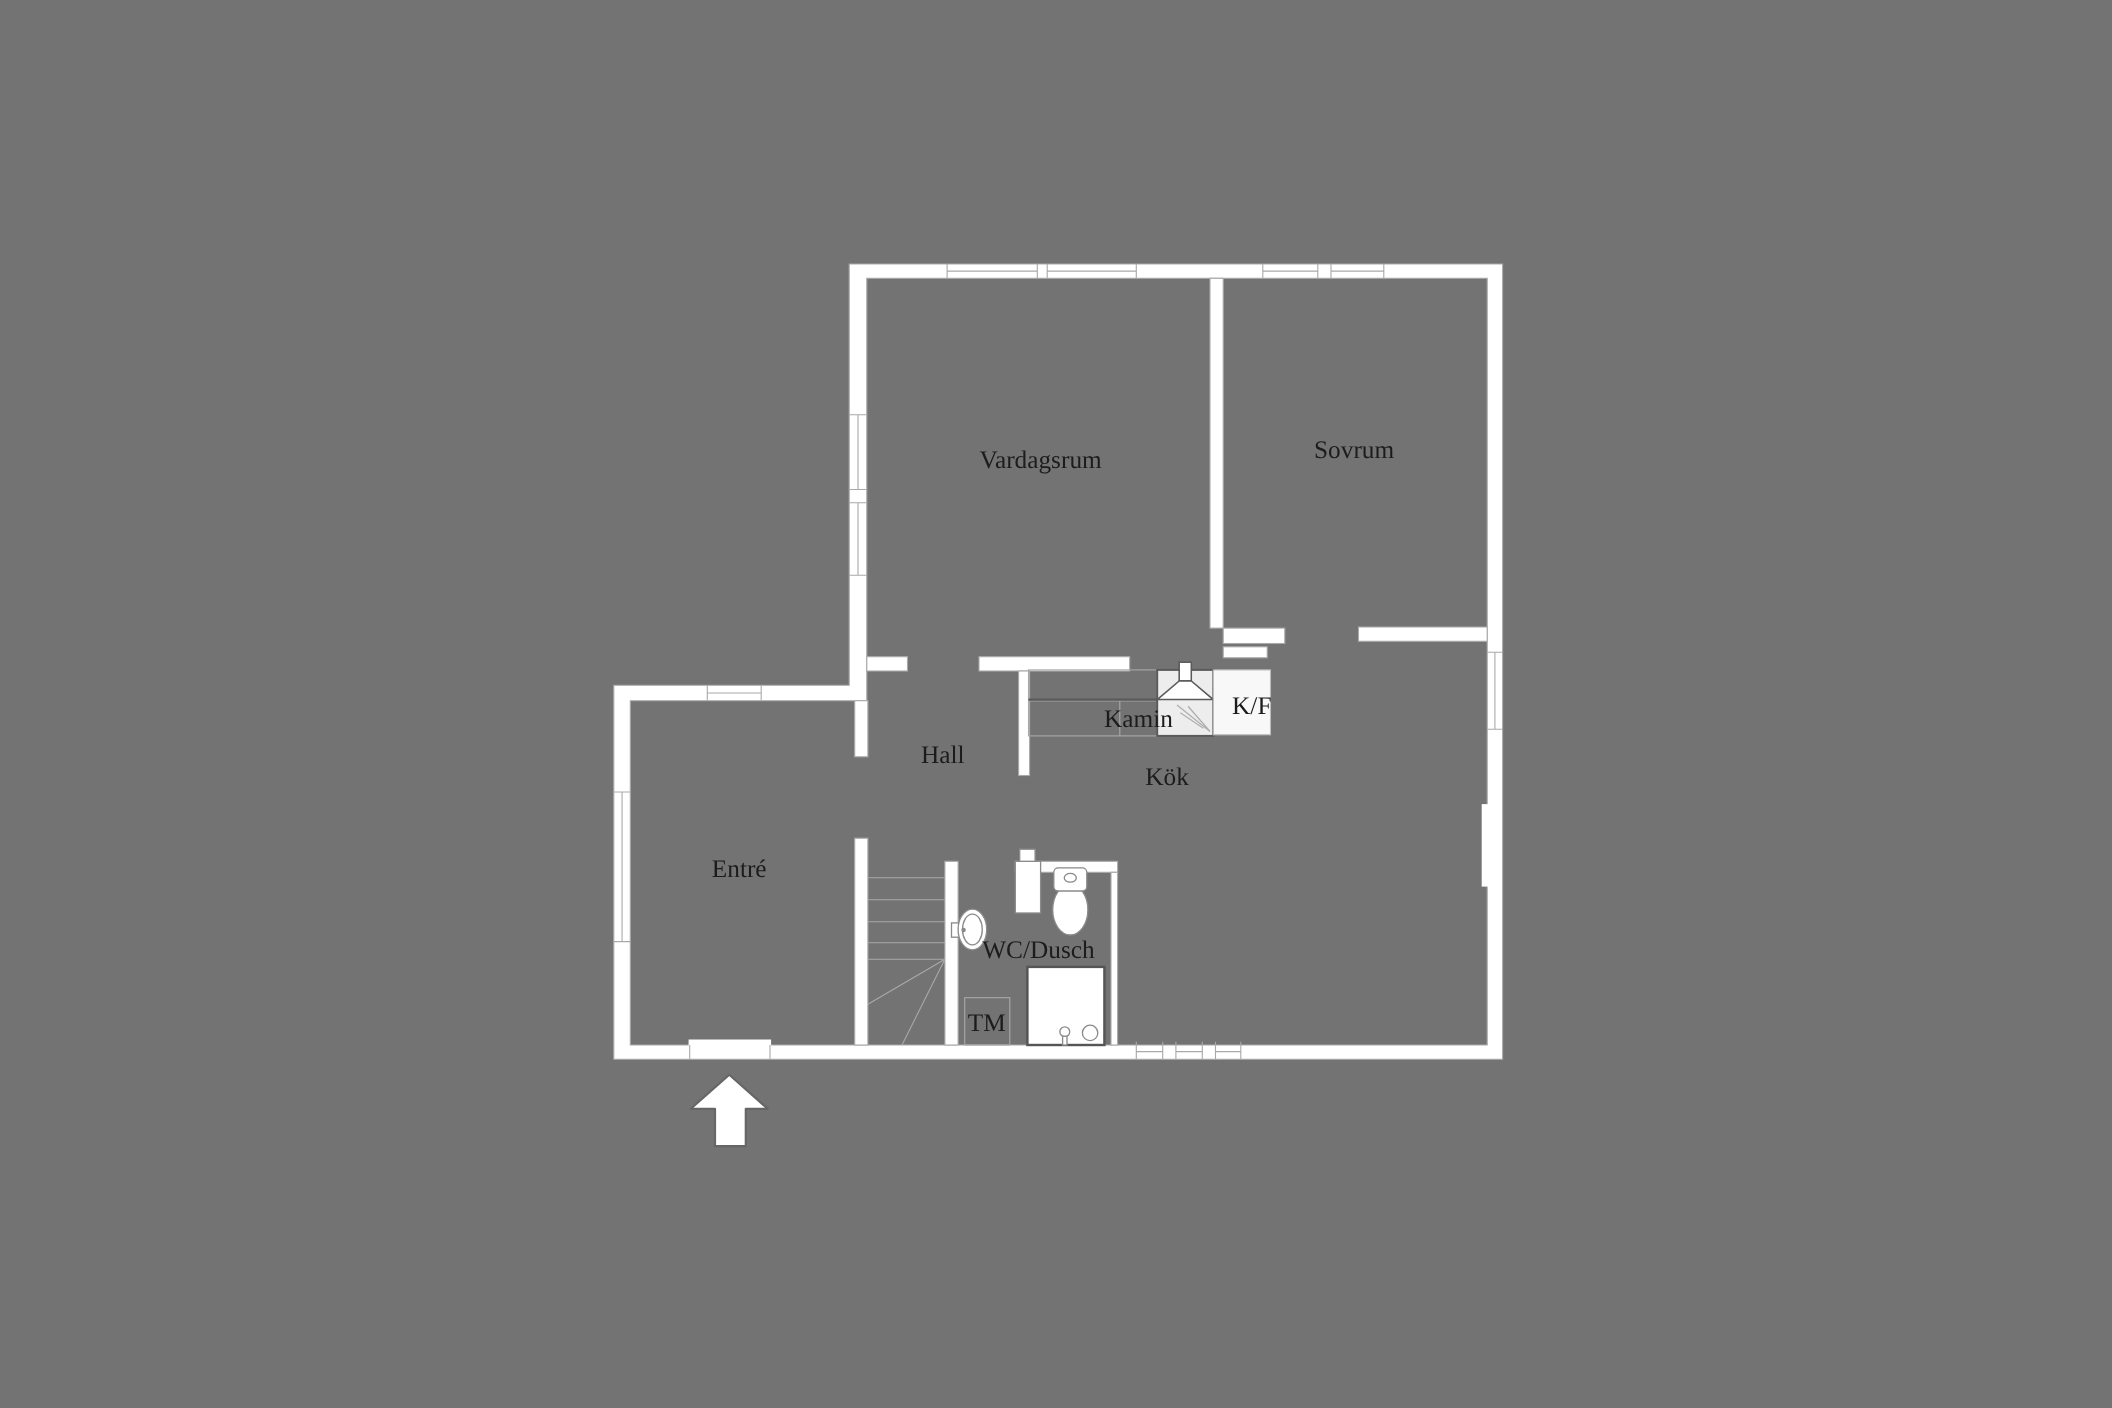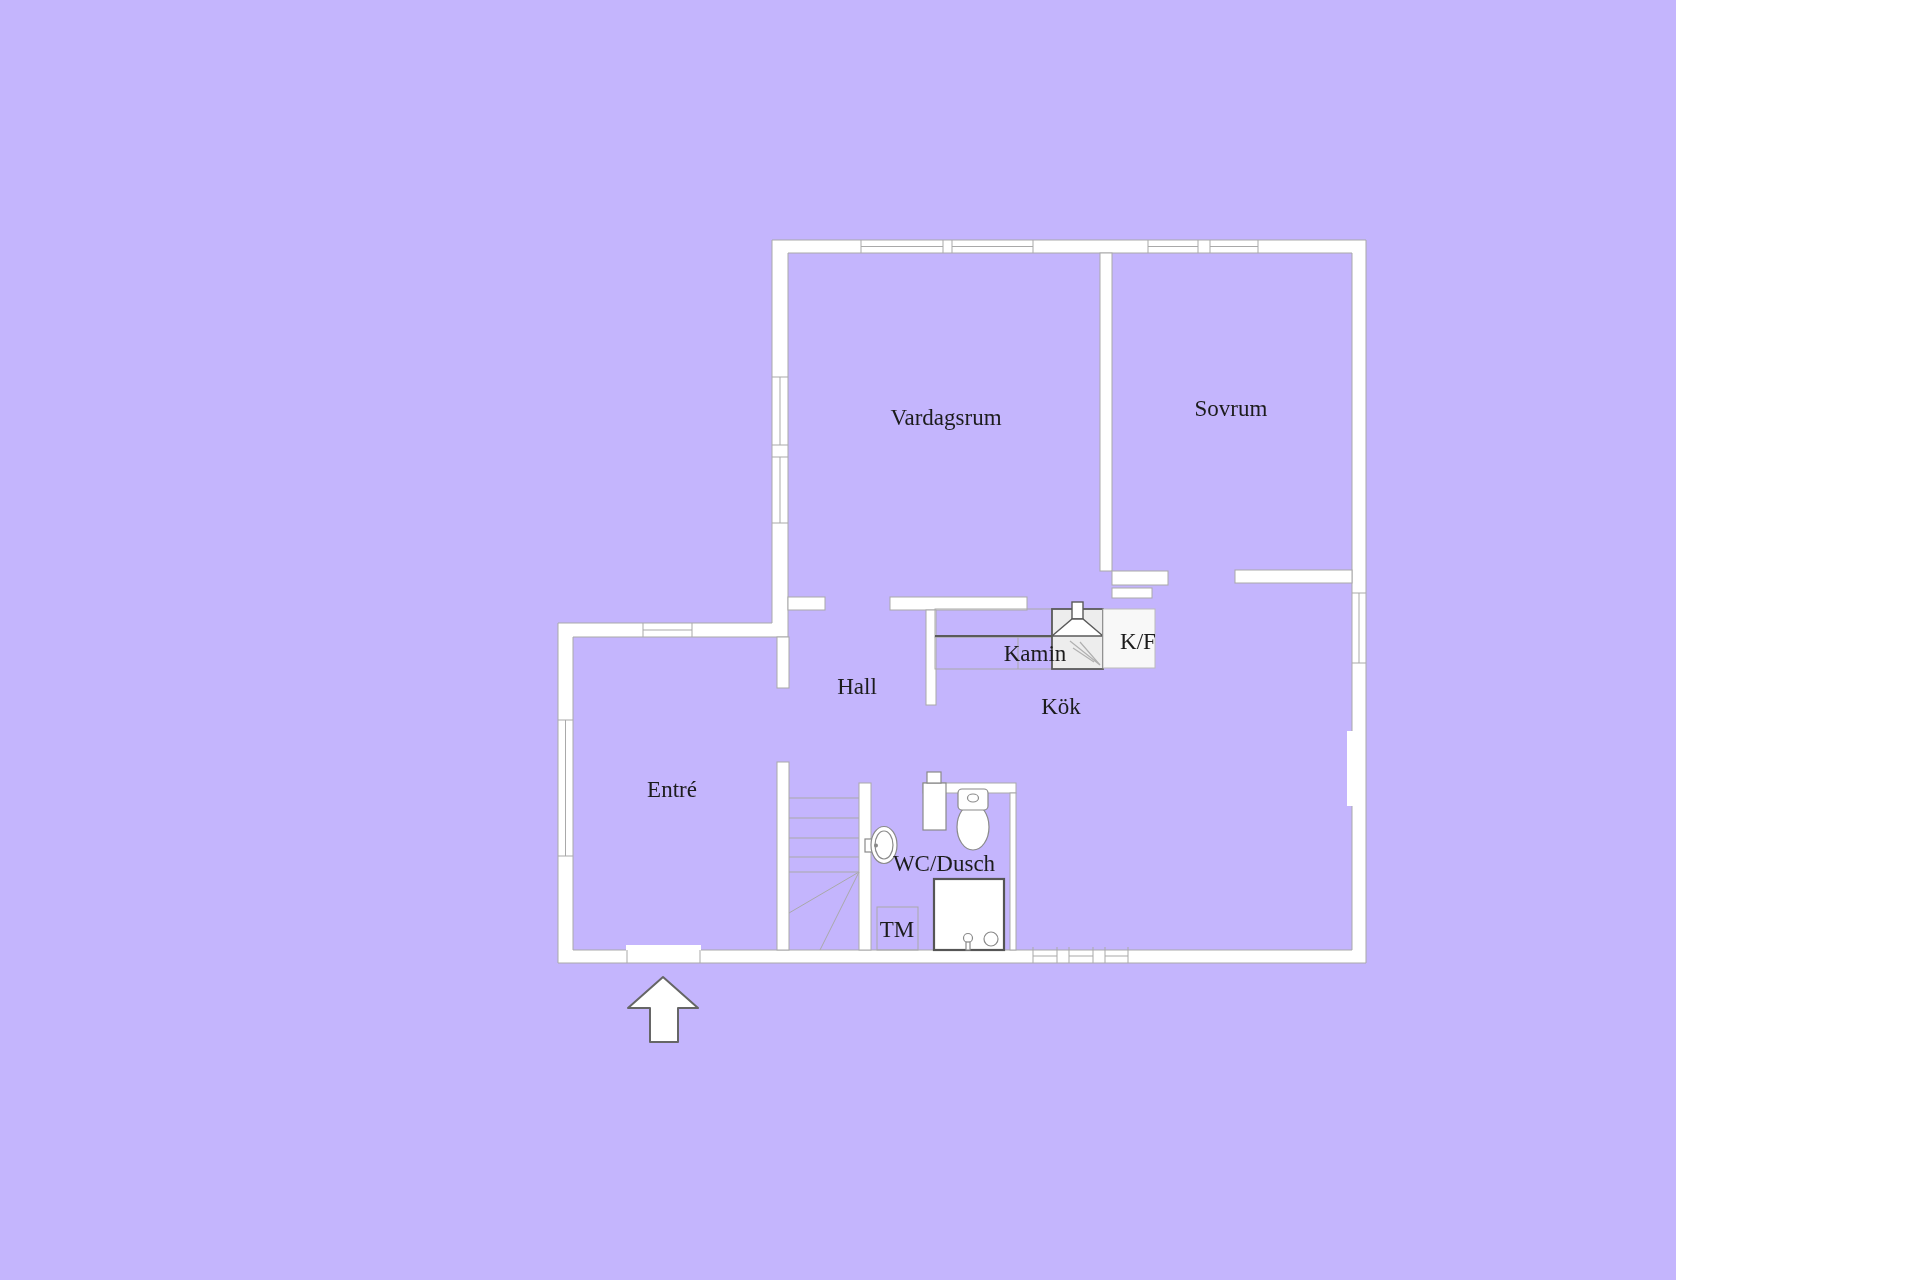--- a/index.html
+++ b/index.html
@@ -1,17 +1,17 @@
 <!DOCTYPE html>
 <html><head>
 <meta charset="utf-8">
 <style>
   html,body{margin:0;padding:0;background:#ffffff;}
   body{width:1920px;height:1280px;overflow:hidden;}
-  .plan-wrap{position:relative;width:1676px;height:1280px;background:#c4b5fd;}
+  .plan-wrap{position:relative;width:1920px;height:1280px;background:#737373;}
   svg{display:block;position:absolute;top:0;left:0;}
   text{
     font-family:"Liberation Serif","DejaVu Serif",serif;
     fill:#1c1c1c;
     font-size:23px;
     text-anchor:middle;
   }
   .wall{fill:#ffffff;stroke:#a9a9a9;stroke-width:1;}
   .win{stroke:#a9a9a9;stroke-width:1;fill:none;}
   .fix{stroke:#8a8a8a;stroke-width:1.2;fill:#ffffff;}

